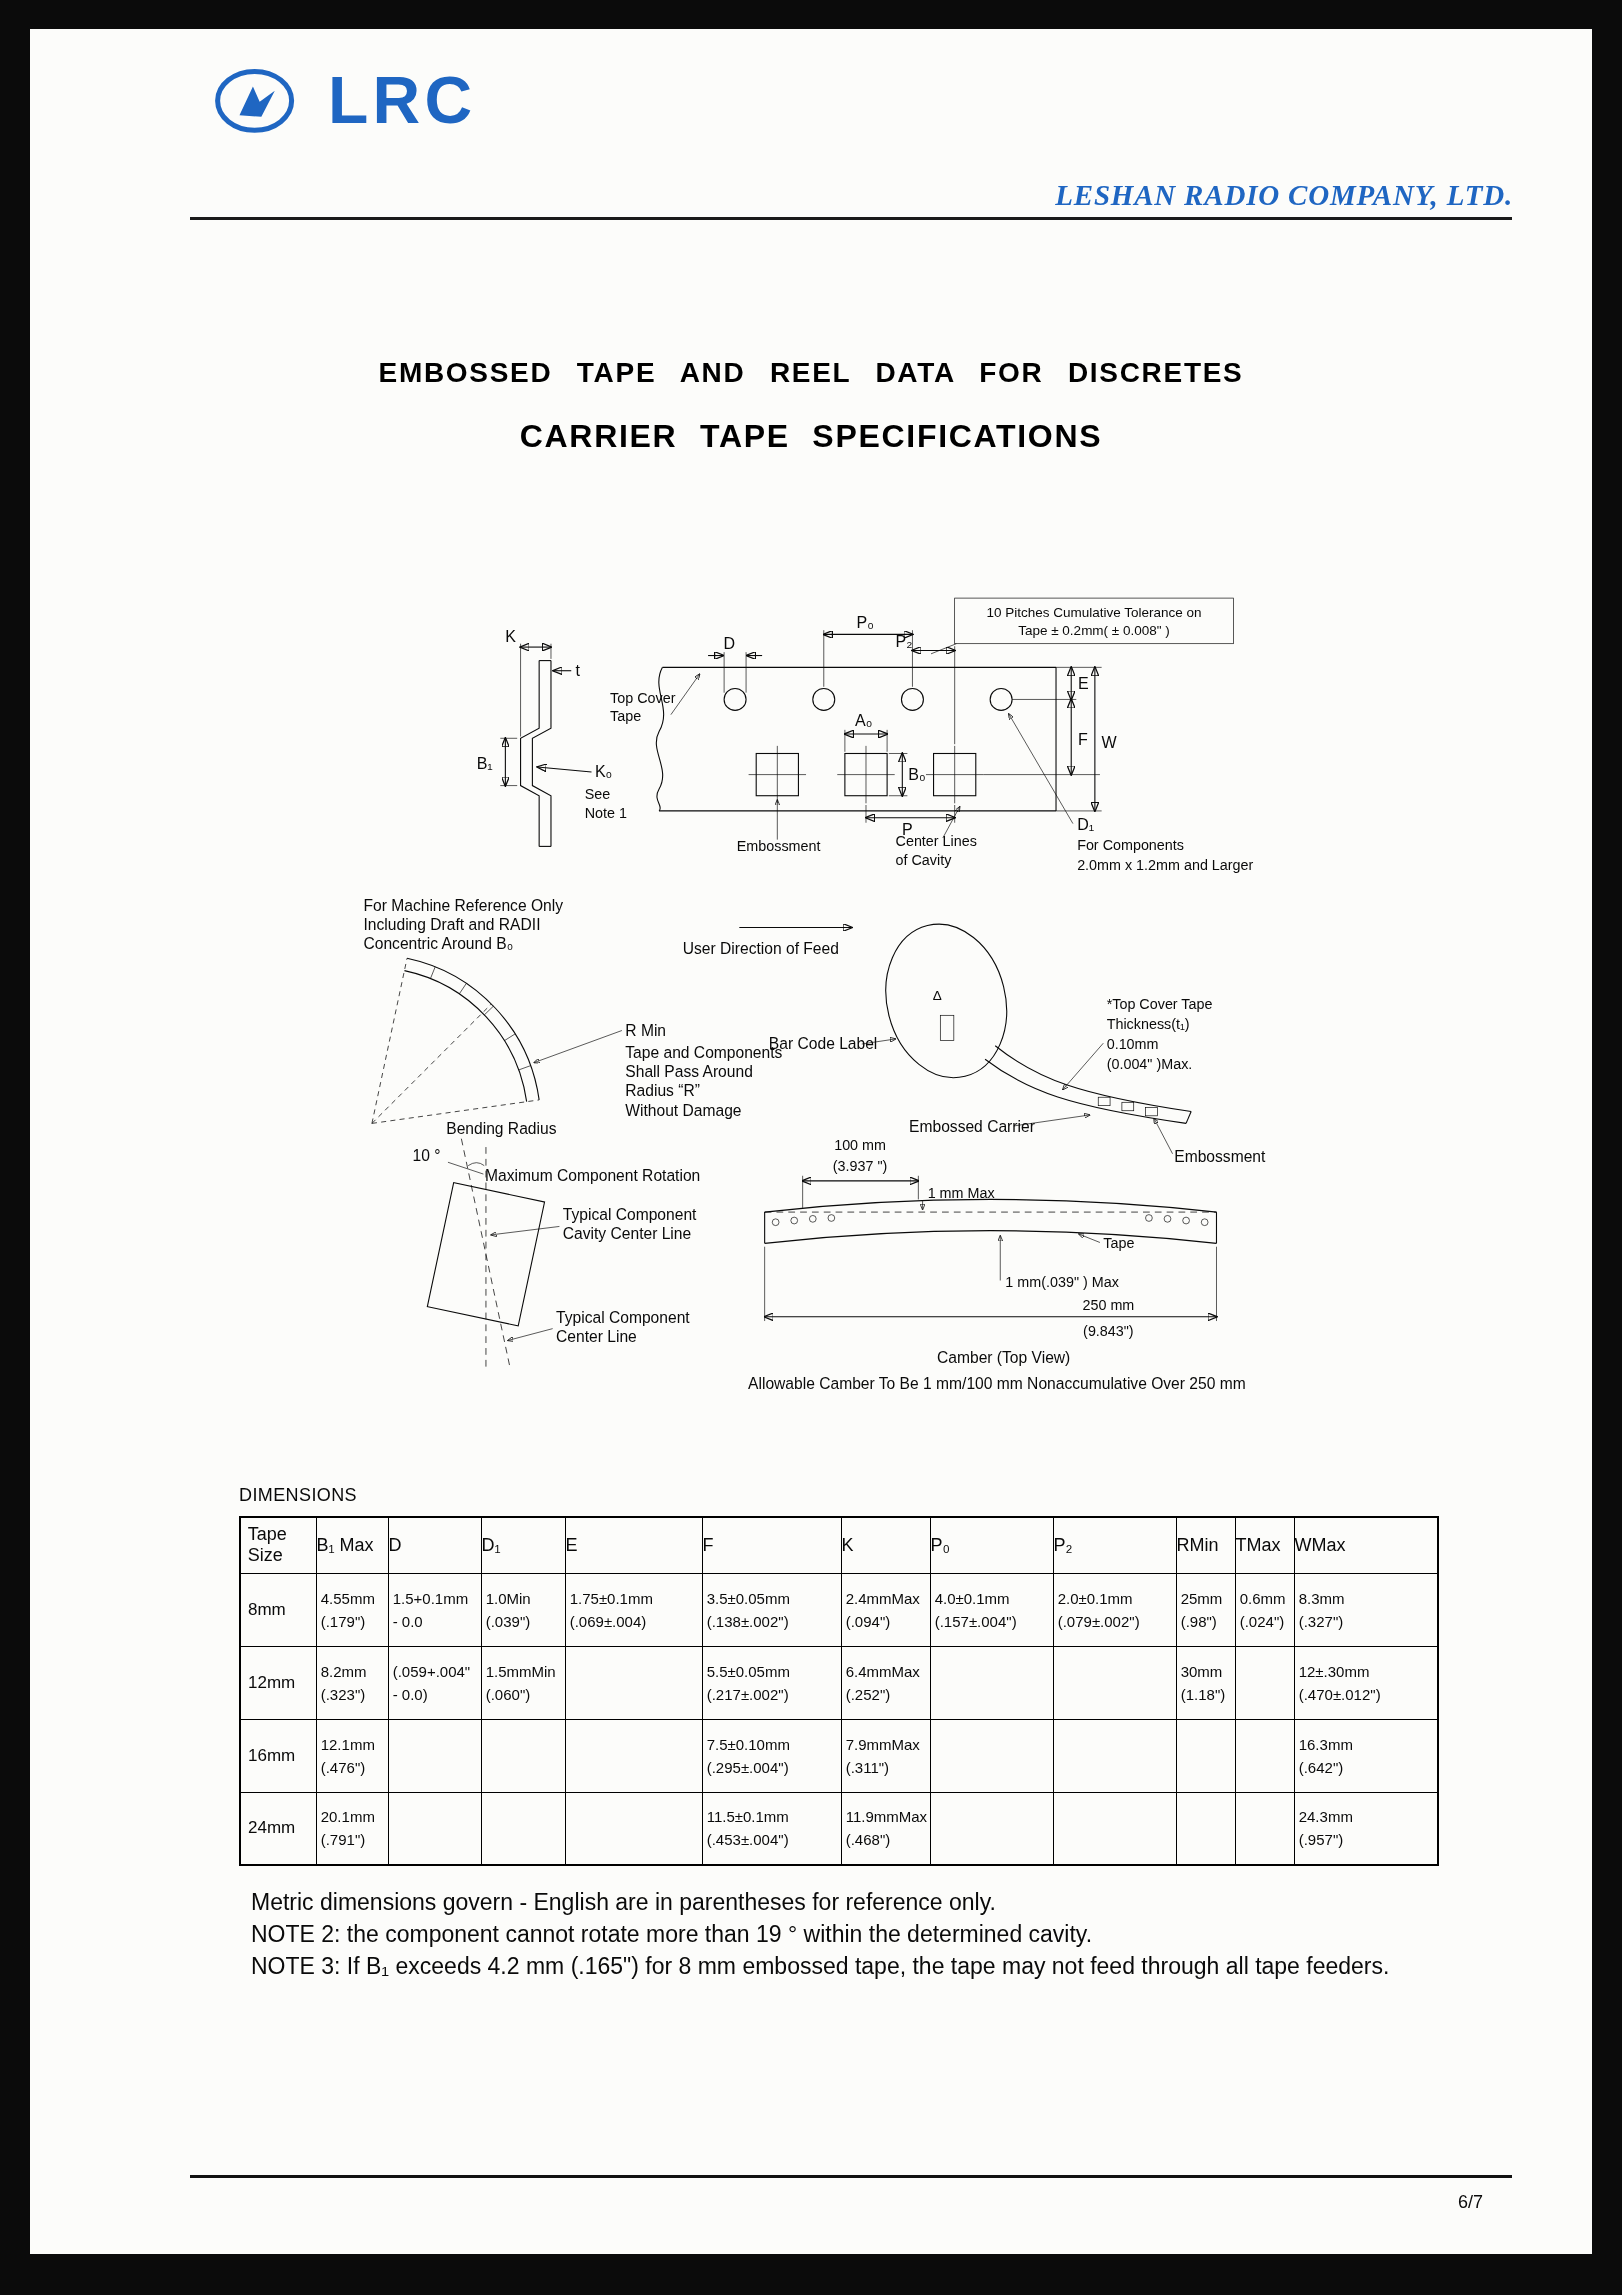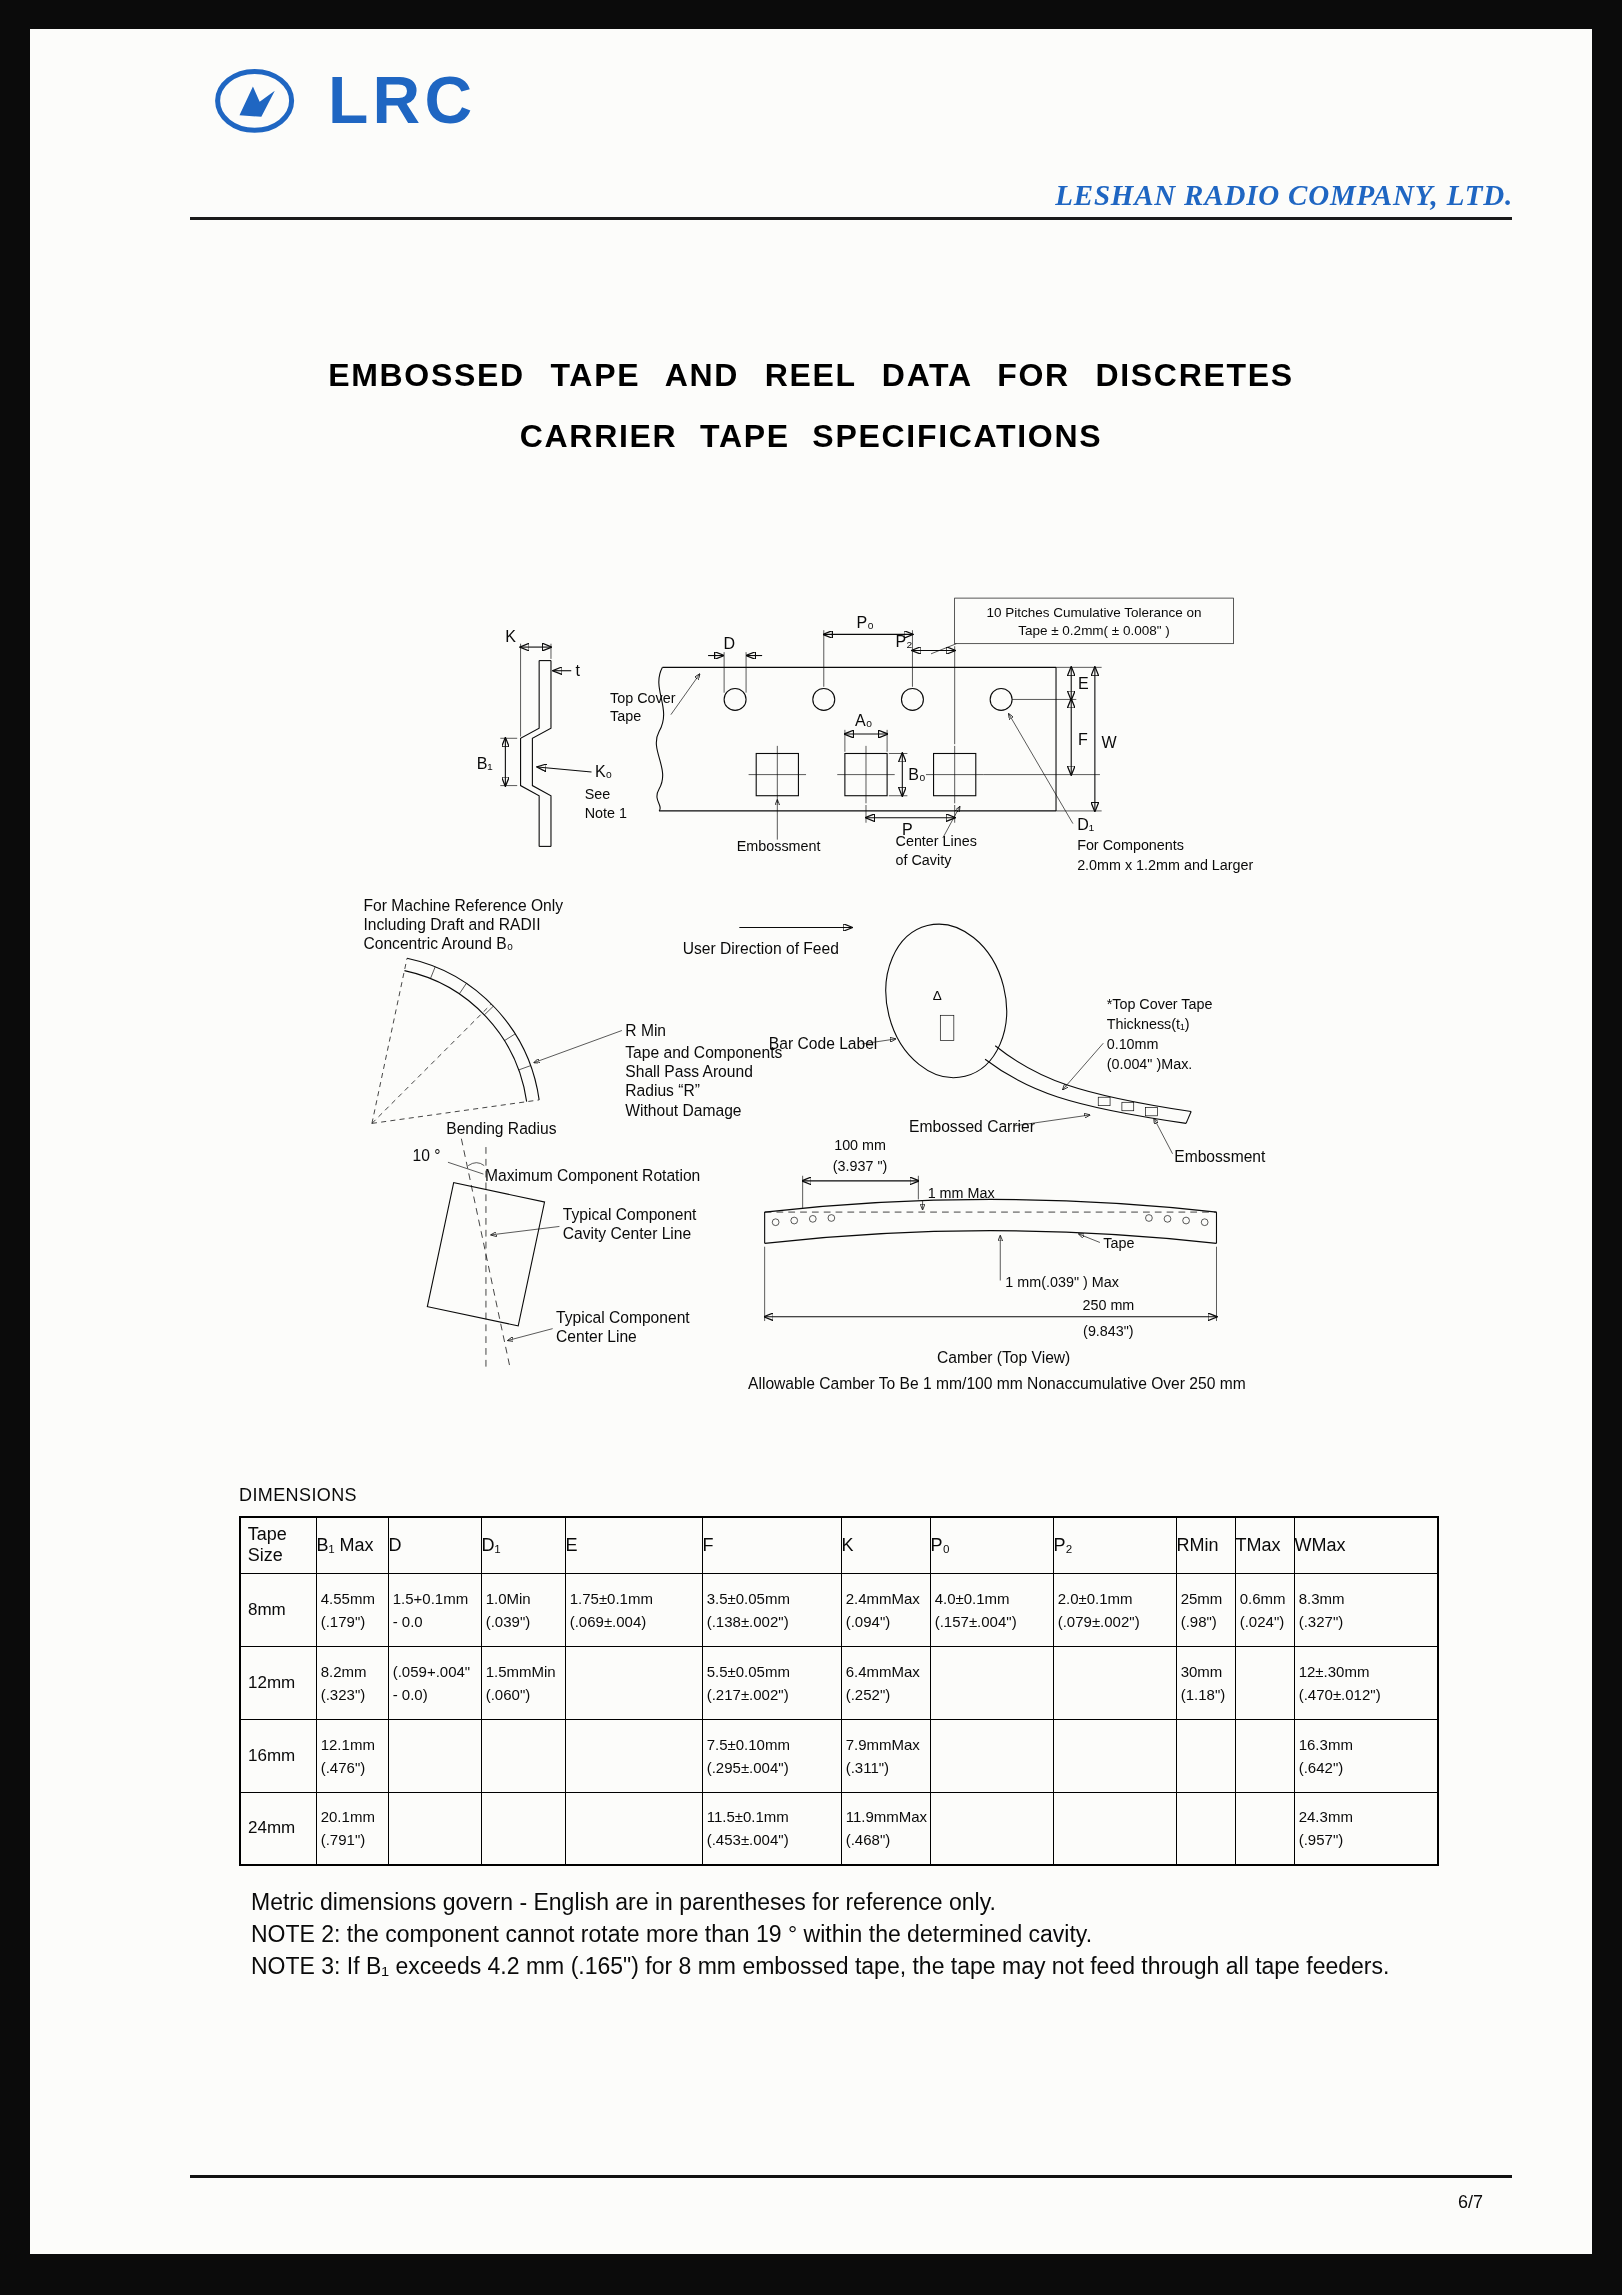--- a/index.html
+++ b/index.html
@@ -10,21 +10,21 @@
 
   
   .logo { position:absolute; left:184px; top:34px; display:flex; align-items:center; gap:21px; }
   .logo-text { font-size:66px; font-weight:bold; color:var(--brand); letter-spacing:4.2px; line-height:1; }
   .company { position:absolute; right:79px; top:150px; font-family:Liberation Serif, serif;
              font-style:italic; font-weight:bold; font-size:29px; color:var(--brand); letter-spacing:0.8px; }
   .header-rule { position:absolute; left:160px; top:188px; width:1322px; height:2.5px; background:#1a1a1a; }
 
   
   .title1, .title2 { position:absolute; left:0; width:100%; text-align:center; font-weight:bold; color:#000; }
-  .title1 { top:328px; font-size:32px; letter-spacing:1.7px; word-spacing:15px; }
+  .title1 { top:328px; font-size:28px; letter-spacing:1.7px; word-spacing:15px; }
   .title2 { top:389px; font-size:32px; letter-spacing:1.7px; word-spacing:12px; }
 
   
   .diagram { position:absolute; left:274px; top:537px; width:1200px; height:853px; }
   .diagram text { font-family:"Liberation Sans","DejaVu Sans",sans-serif; fill:#0a0a0a; font-size:17px; }
   .diagram .s16 { font-size:16px; } .diagram .s18 { font-size:18.5px; } .diagram .s19 { font-size:19px; }
   .diagram .mid { text-anchor:middle; }
   .diagram line, .diagram path, .diagram rect, .diagram circle, .diagram ellipse
     { stroke:#0a0a0a; stroke-width:1.3; fill:none; }
   .diagram .thin { stroke-width:0.8; }

